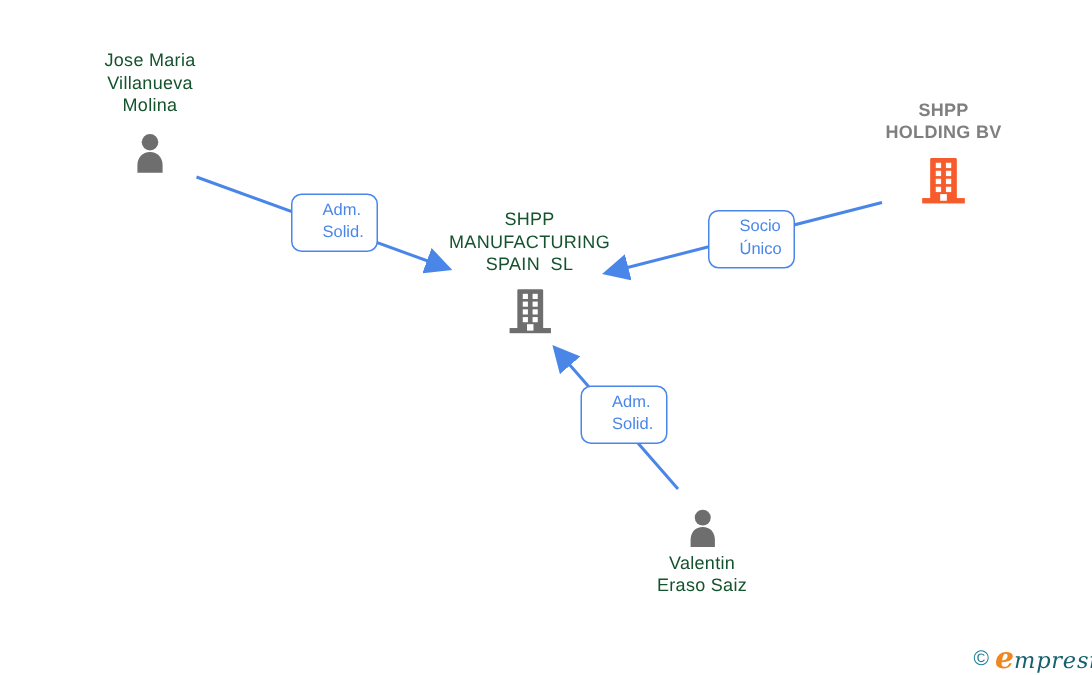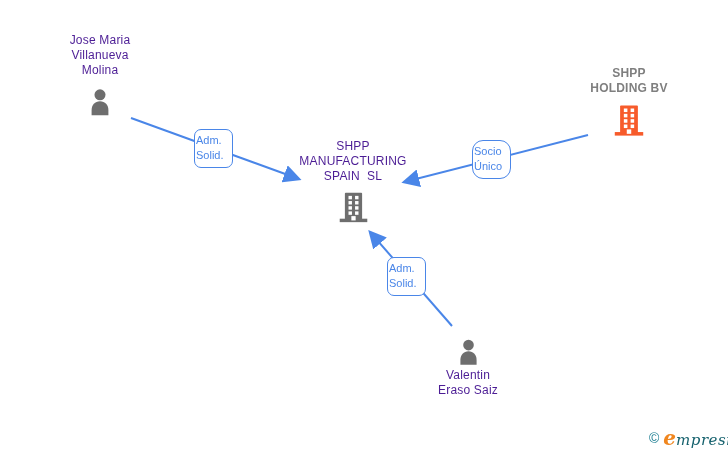--- a/index.html
+++ b/index.html
@@ -2,31 +2,31 @@
 <html><head>
 <meta charset="utf-8">
 <style>
   html,body{margin:0;padding:0;}
   body{font-family:"Liberation Sans", sans-serif;background:#ffffff;}
   .canvas{position:relative;width:728px;height:450px;background:#ffffff;overflow:hidden;}
   .edge-layer{position:absolute;left:0;top:0;width:728px;height:450px;}
 
   .node{position:absolute;width:140px;text-align:center;cursor:pointer;}
   .node-label{
-    font-size:12px;line-height:15px;color:#4c1d95;
+    font-size:12px;line-height:15px;color:#14532d;
     white-space:pre-wrap;letter-spacing:.2px;
   }
   .node-label.bold{font-weight:bold;color:#7f7f7f;}
   .node-icon{display:block;margin:0 auto;}
 
   .edge-label{
     position:absolute;box-sizing:border-box;
     background:#ffffff;border:1.5px solid #4a86e8;border-radius:7px;
     color:#4a86e8;font-size:11px;line-height:15px;
-    padding:3px 8px 4px 1px;white-space:pre-wrap;text-align:left;
+    padding:3px 8px 4px 20px;white-space:pre-wrap;text-align:left;
   }
 
   .watermark{position:absolute;left:649px;top:426px;white-space:nowrap;}
   .wm-copy{font-size:14px;color:#1e7f93;vertical-align:2px;}
   .wm-e{font-family:"DejaVu Serif", serif;font-style:italic;font-weight:bold;font-size:20px;color:#f0861f;margin-left:4px;}
   .wm-rest{font-family:"DejaVu Serif", serif;font-style:italic;font-size:15px;color:#15616d;letter-spacing:.5px;}
 </style>
 </head>
 <body>
 
@@ -94,21 +94,21 @@
     <svg class="node-icon" width="27" height="28" viewBox="0 0 32 30">
       <circle cx="16" cy="6.8" r="6.3" fill="#6e6e6e"></circle>
       <path d="M16 14.2 c-5.8 0 -9.6 4.2 -9.6 10.2 V30 h19.2 v-5.6 c0 -6 -3.8 -10.2 -9.6 -10.2 z" fill="#6e6e6e"></path>
     </svg>
     <div class="node-label" style="margin-top:2px;">Valentin
 Eraso Saiz</div>
   </div>
 
   <div class="edge-label" style="left:194px;top:129px;">Adm.
 Solid.</div>
-  <div class="edge-label" style="left:472px;top:140px;border-radius:11px;">Socio
+  <div class="edge-label" style="left:472px;top:140px;">Socio
 Único</div>
   <div class="edge-label" style="left:387px;top:257px;">Adm.
 Solid.</div>
 
   <div class="watermark">
     <span class="wm-copy">©</span><span class="wm-e">e</span><span class="wm-rest">mpresia</span>
   </div>
 
 </div>
 

